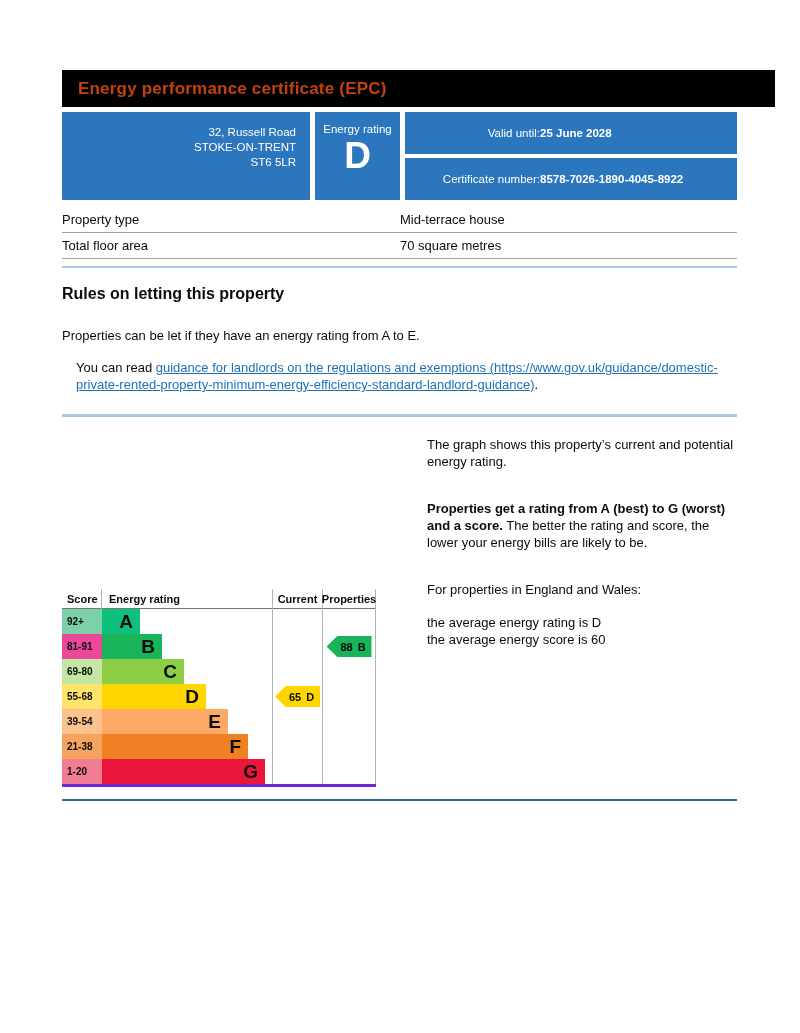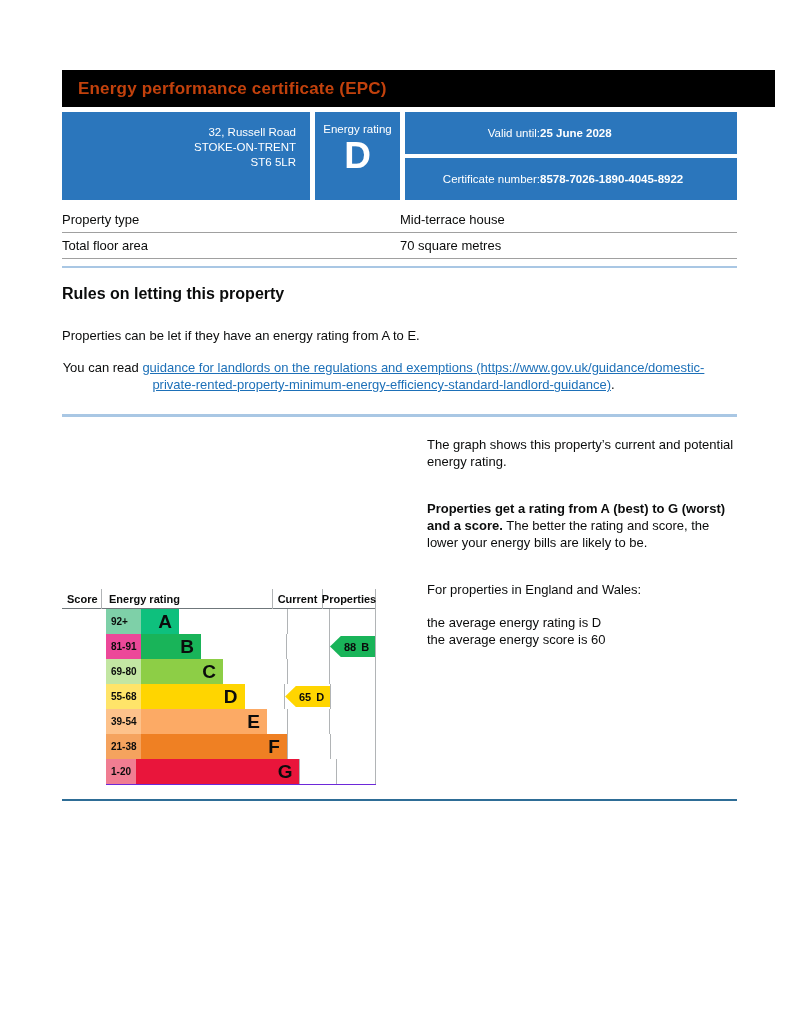--- a/index.html
+++ b/index.html
@@ -27,40 +27,40 @@
   .prop-row .pr-label{width:338px;}
   
   .divider1{left:62px;top:266px;width:675px;height:2px;background:var(--divider_light,#a9c7e4);}
   .divider2{left:62px;top:414px;width:675px;height:3px;background:var(--divider_light,#a9c7e4);}
   .divider3{left:62px;top:799px;width:675px;height:2px;background:var(--divider_dark,#2e6d96);}
   
   .h2{font-size:16px;font-weight:bold;margin:0;}
   .rules-heading{left:62px;top:285px;}
   .body-text{font-size:13px;line-height:17px;}
   .rules-intro{left:62px;top:327px;width:675px;}
-  .rules-link-para{left:46px;top:359px;width:675px;text-align:center;}
+  .rules-link-para{left:76px;top:359px;width:675px;}
   a.doc-link{color:var(--link,#1d70b8);text-decoration:underline;cursor:pointer;}
   
   .left-col{left:62px;top:436px;width:320px;}
   .left-col .h2{margin-bottom:24px;}
   .left-col .para{margin:0 0 28px 0;}
   .right-col{left:427px;top:436px;width:312px;}
   .right-col p{margin:0 0 30px 0;}
   .right-col .tight{margin:0;}
   .right-col .ew{margin:0 0 16px 0;}
   
   .chart{left:62px;top:589px;width:314px;font-size:11px;}
   .chart-header{display:flex;height:20px;align-items:center;font-weight:bold;
                 border-bottom:1px solid #6f777b;box-sizing:border-box;}
   .chart-header>div{box-sizing:border-box;height:20px;display:flex;align-items:center;}
   .h-score{width:40px;padding-left:5px;border-right:1px solid #b1b4b6;}
   .h-rating{width:170px;padding-left:7px;}
   .h-current{width:50px;border-left:1px solid #b1b4b6;justify-content:center;}
   .h-potential{width:54px;border-left:1px solid #b1b4b6;border-right:1px solid #b1b4b6;justify-content:center;}
-  .chart-body{border-bottom:1px solid #6d28d9;margin-left:44px;}
+  .chart-body{border-bottom:3px solid #6d28d9;}
   .band-row{display:flex;height:25px;}
   .score-cell{width:40px;box-sizing:border-box;padding-left:5px;display:flex;align-items:center;
               font-size:10px;font-weight:bold;}
   .rating-cell{width:170px;}
   .bar{height:25px;display:flex;align-items:center;justify-content:flex-end;
        box-sizing:border-box;padding-right:7px;font-size:19px;font-weight:bold;color:#0b0c0c;}
   .current-cell,.potential-cell{box-sizing:border-box;display:flex;align-items:center;justify-content:center;}
   .current-cell{width:50px;border-left:1px solid #b1b4b6;}
   .potential-cell{width:54px;border-left:1px solid #b1b4b6;border-right:1px solid #b1b4b6;}
   .marker{height:21px;width:45px;clip-path:polygon(0 50%,24% 0,100% 0,100% 100%,24% 100%);

